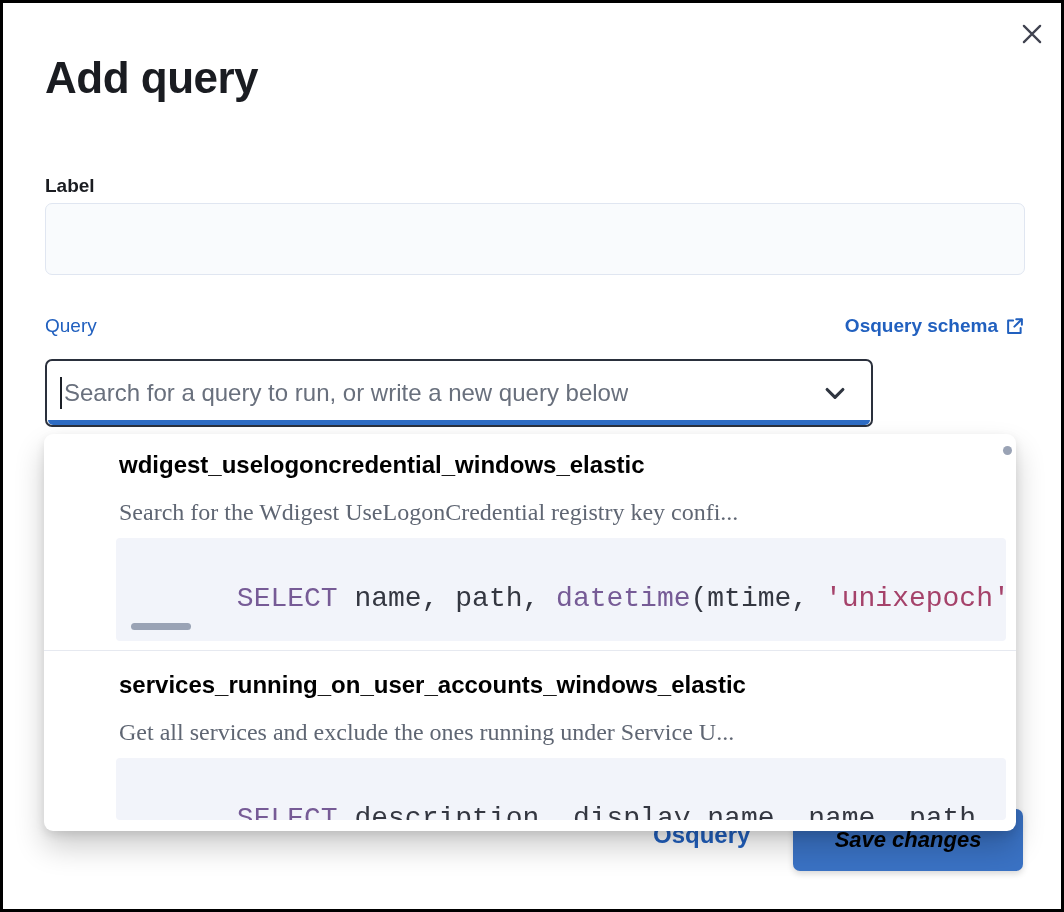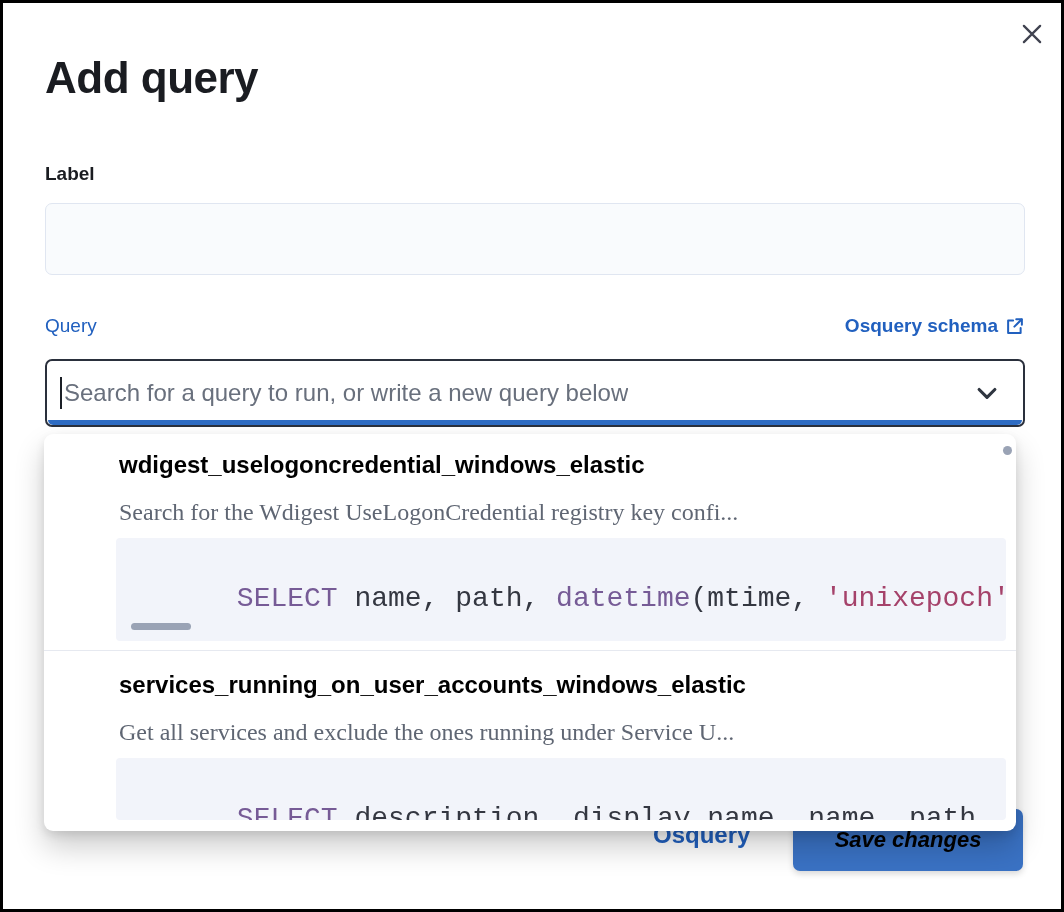--- a/index.html
+++ b/index.html
@@ -22,21 +22,21 @@
     letter-spacing:-0.5px;
   }
   .close-btn {
     position:absolute; top:16px; right:14px;
     width:30px; height:30px;
     background:none; border:none; cursor:pointer;
     display:flex; align-items:center; justify-content:center;
   }
   
   .field-label {
-    position:absolute; left:42px; top:160px;
+    position:absolute; left:42px; top:172px;
     font-size:19px; font-weight:700; color:#1a1c21;
   }
   .label-input {
     position:absolute; left:42px; top:200px;
     width:980px; height:72px;
     background:#f9fbfd;
     border:1px solid #e0e6f1;
     border-radius:7px;
     resize:none; outline:none;
     font-family:inherit; font-size:22px; color:#343741;
@@ -48,21 +48,21 @@
     display:flex; justify-content:space-between; align-items:center;
   }
   .query-label { font-size:19px; font-weight:400; color:var(--link-blue,#2160bf); }
   .schema-link {
     font-size:19px; font-weight:700; color:var(--link-blue,#2160bf);
     text-decoration:none; display:flex; align-items:center; gap:7px;
   }
   
   .combobox {
     position:absolute; left:42px; top:356px;
-    width:980px; height:68px;
+    width:828px; height:68px;
     background:#fff;
     border:2px solid #2a303c;
     border-radius:7px;
     display:flex; align-items:center;
     padding:0 52px 0 13px;
     z-index:6;
   }
   .combobox .focus-line {
     position:absolute; left:1px; right:1px; bottom:0; height:5px;
     background:var(--focus-underline,#2e6cc3);

